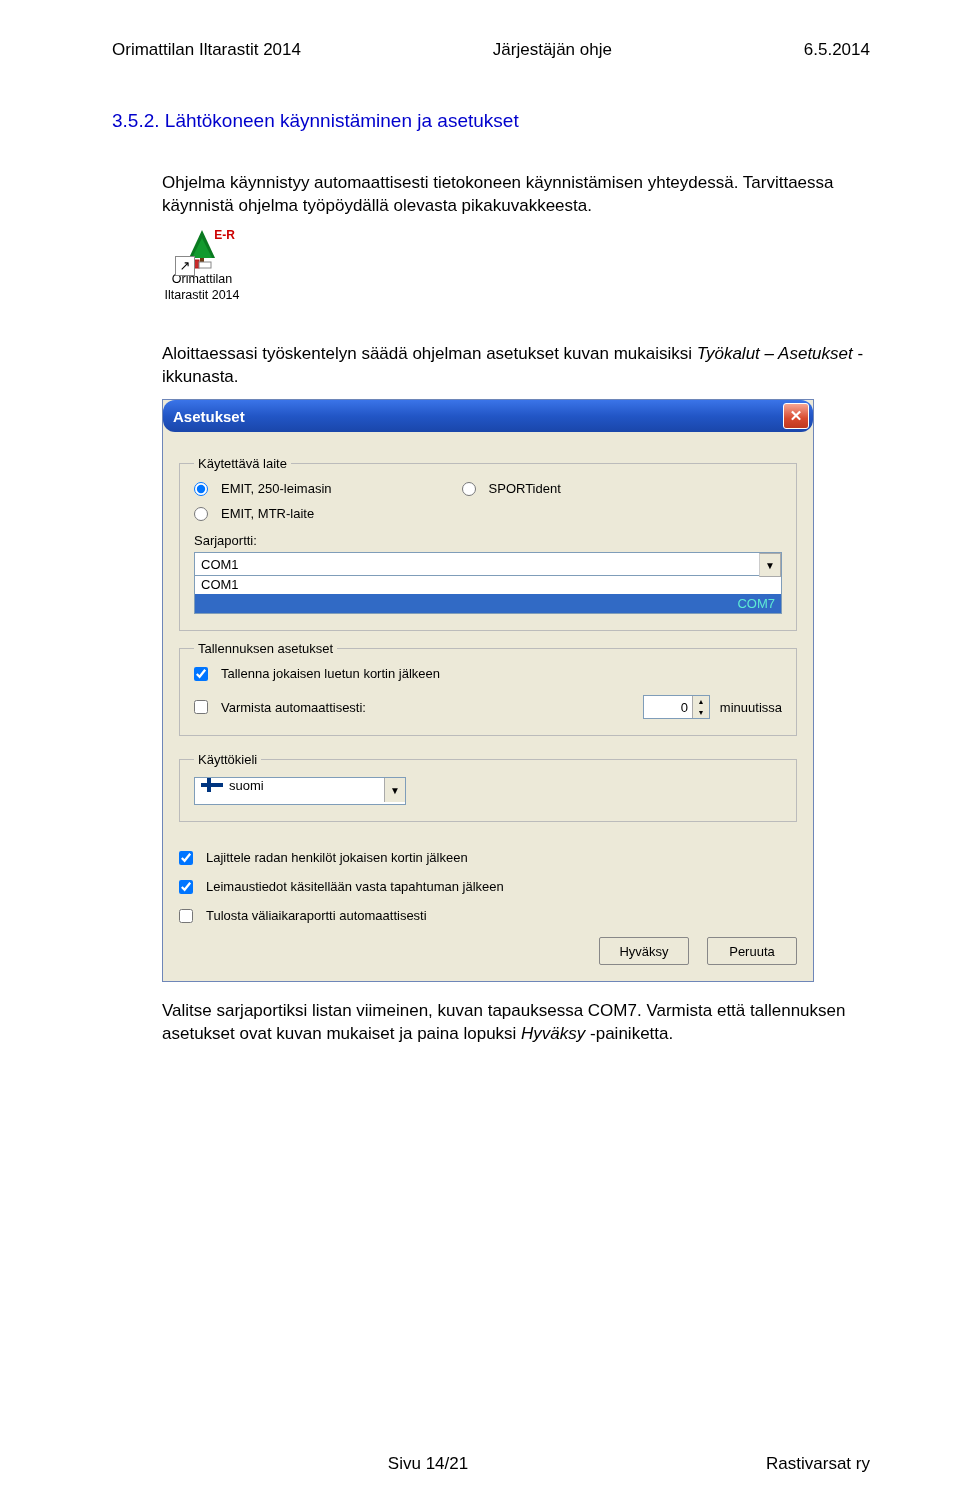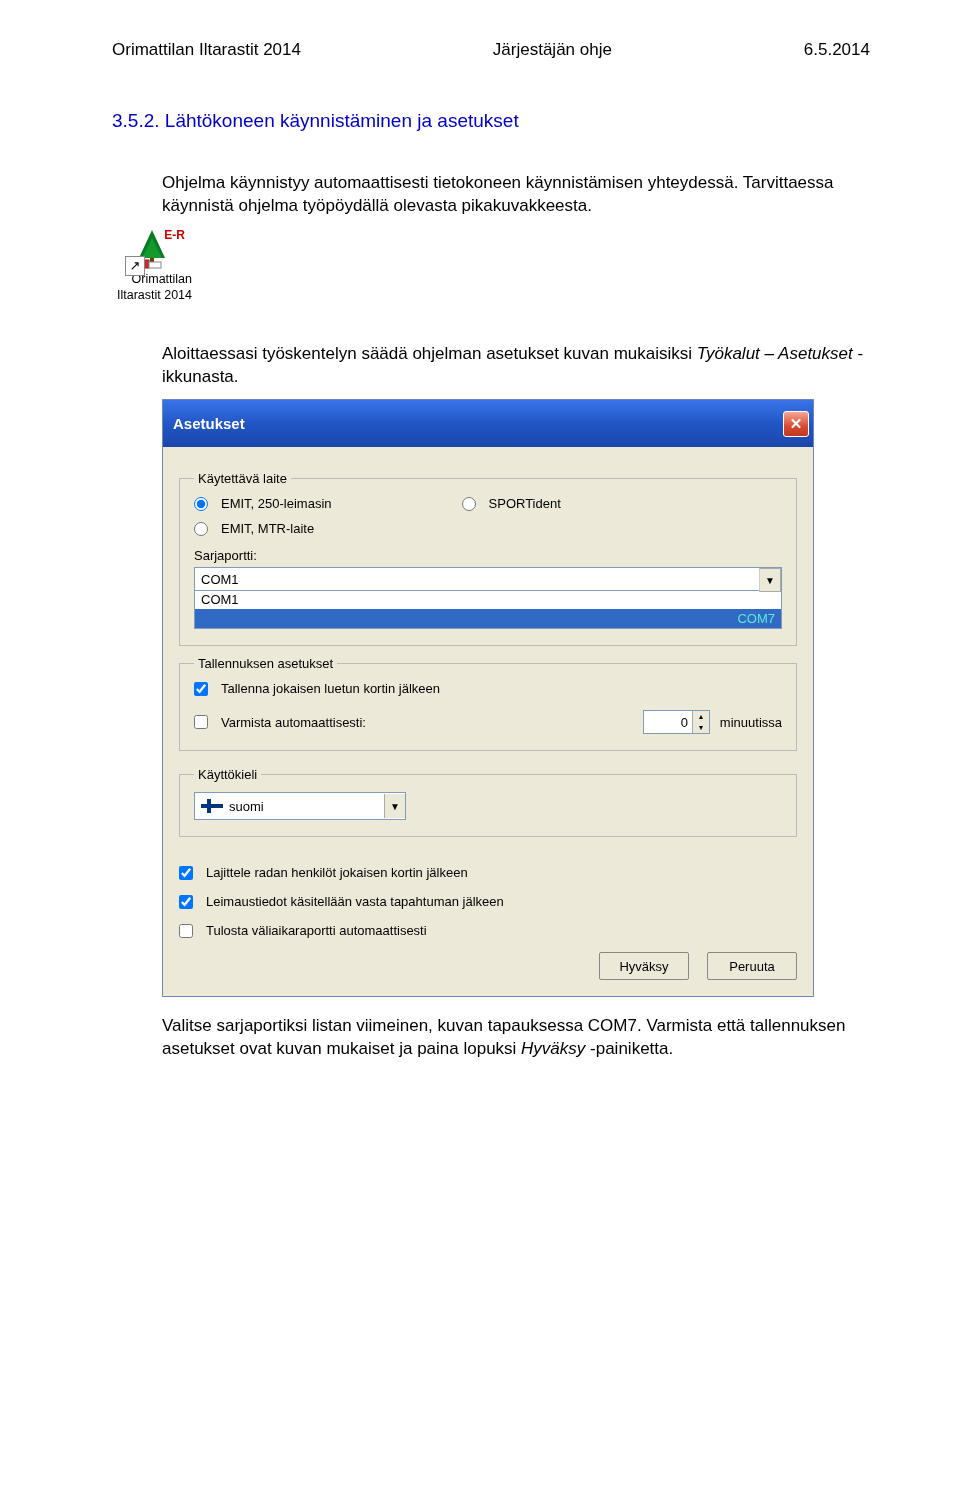--- a/index.html
+++ b/index.html
@@ -29,24 +29,25 @@
   }
   .body-text {
     font-size: 17px;
     line-height: 1.35;
     margin-left: 50px;
     margin-bottom: 10px;
     margin-top: 40px;
   }
   .body-text .italic { font-style: italic; }
   .shortcut-wrap {
+    margin-left: 50px;
     margin-top: 8px;
     margin-bottom: 18px;
     width: 80px;
-    text-align: right;
+    text-align: center;
   }
   .shortcut-icon {
     width: 42px;
     height: 42px;
     margin: 0 auto 2px auto;
     position: relative;
   }
   .shortcut-icon svg { display: block; }
   .shortcut-arrow {
     position: absolute;
@@ -72,24 +73,25 @@
     font-family: "Tahoma", Arial, sans-serif;
     font-size: 13px;
     color: #000;
   }
   .titlebar {
     background: linear-gradient(to bottom, #3a74e8 0%, #2256c6 50%, #1a46aa 100%);
     color: #fff;
     display: flex;
     align-items: center;
     justify-content: space-between;
-    height: 47px;
+    height: 32px;
     padding: 0 4px 0 10px;
     font-size: 15px;
     font-weight: bold;
+    border-radius: 12px;
   }
   .titlebar .closebtn {
     width: 24px; height: 24px;
     background: linear-gradient(to bottom, #f6a695, #d84a2f 60%, #c0381f);
     border: 1px solid #fff;
     border-radius: 3px;
     display: flex; align-items: center; justify-content: center;
     color: #fff; font-weight: bold; font-size: 15px;
     cursor: pointer;
   }
@@ -181,21 +183,20 @@
     width: 40px; border: none; text-align: right; padding: 0 4px; font-size: 13px;
   }
   .spinner .spinbtns {
     display: flex; flex-direction: column; width: 16px; border-left: 1px solid #aaa;
   }
   .spinner .spinbtns div {
     flex: 1; background: #ece9d8; display:flex; align-items:center; justify-content:center; font-size: 7px; cursor:pointer;
   }
   .lang-combo {
     display: flex;
-    align-items: center;
     border: 1px solid #7f9db9;
     background: #fff;
     width: 210px;
     height: 26px;
   }
   .flag-fi {
     width: 22px; height: 14px; margin: 0 6px; background:#fff; position:relative;
   }
   .flag-fi::before, .flag-fi::after {
     content:""; position:absolute; background:#003580;
@@ -365,14 +366,19 @@
         <button class="winbtn">Peruuta</button>
       </div>
 
     </div>
   </div>
 
   <div class="body-text" style="margin-top:18px;">
     <span>Valitse sarjaportiksi listan viimeinen, kuvan tapauksessa COM7. Varmista että tallennuksen asetukset ovat kuvan mukaiset ja paina lopuksi </span><span class="italic">Hyväksy</span><span> -painiketta.</span>
   </div>
 
+  <div class="footer-row">
+    <span></span>
+    <span>Sivu 14/21</span>
+    <span>Rastivarsat ry</span>
+  </div>
 
 </div>
 
 </body></html>

